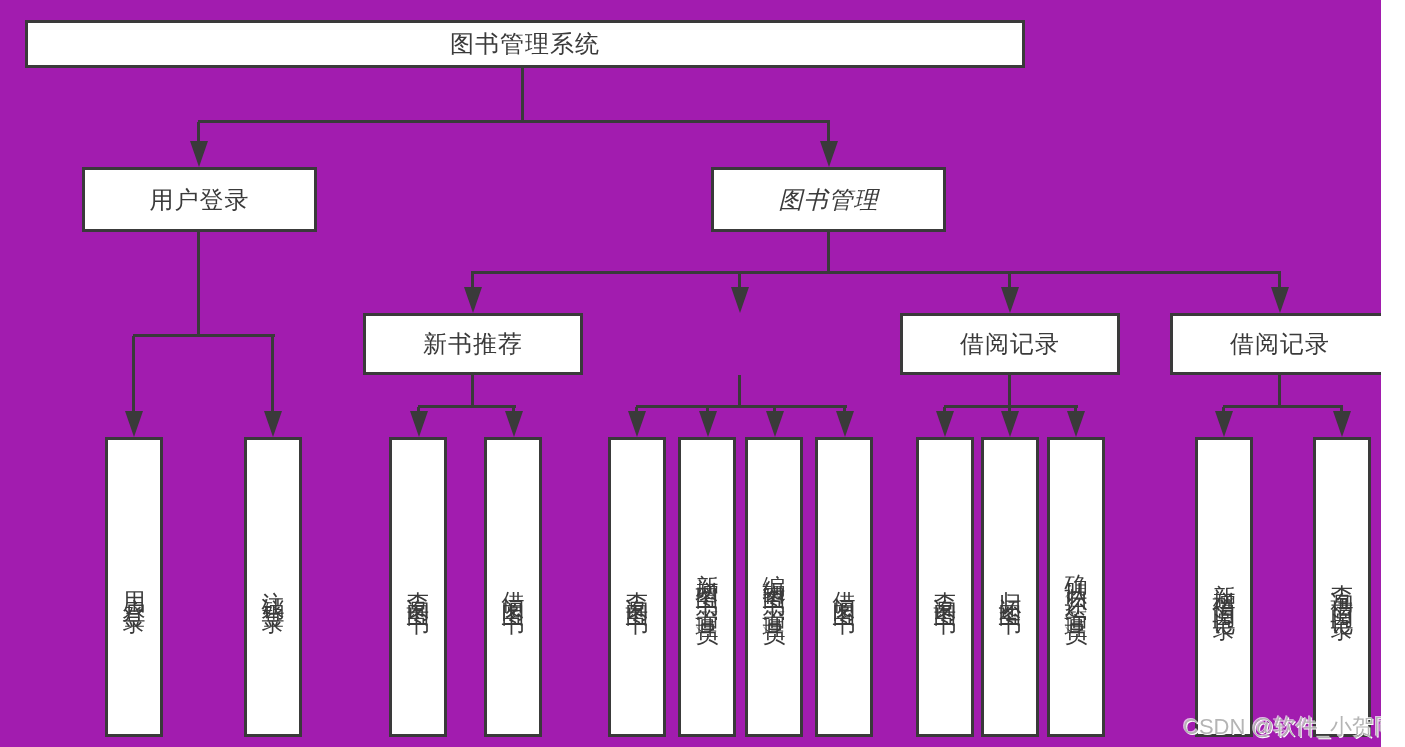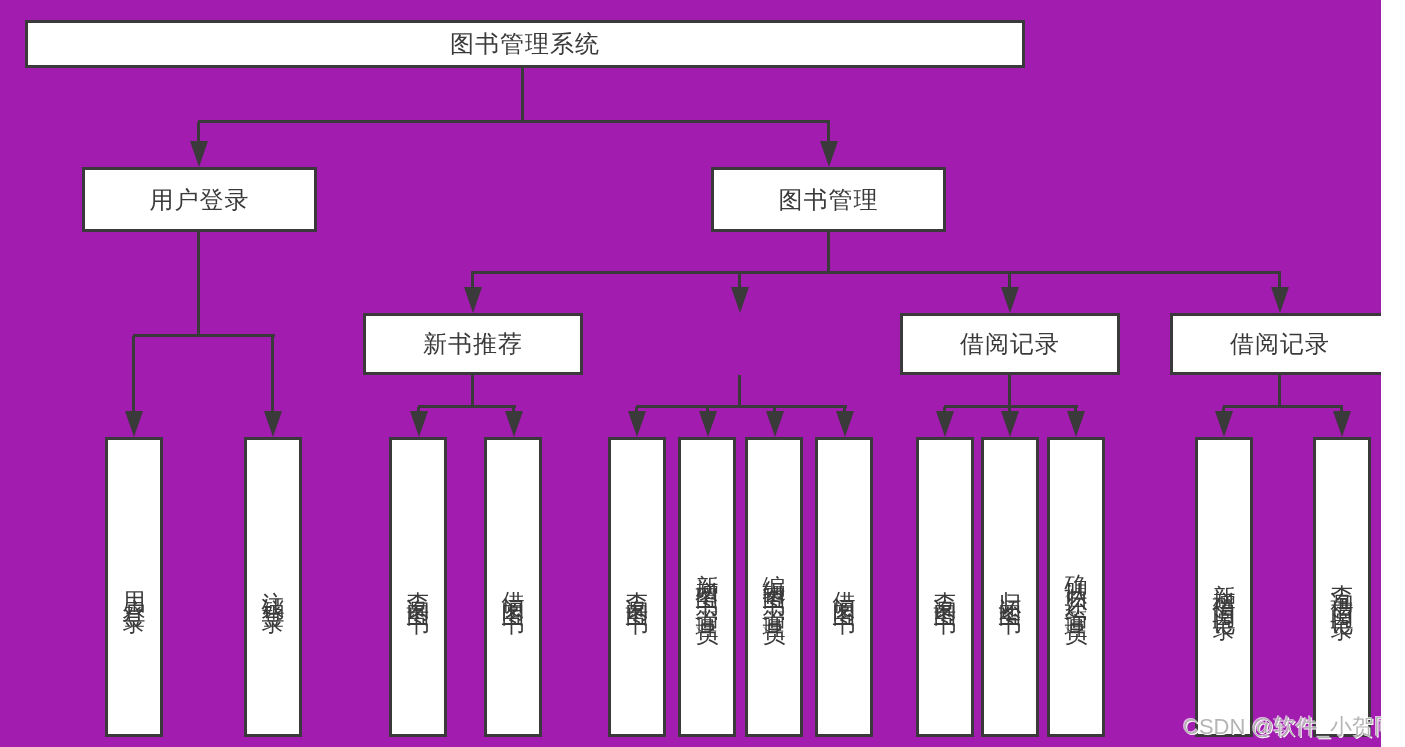--- a/index.html
+++ b/index.html
@@ -124,21 +124,21 @@
   <div class="vline" style="left:1340px;top:407px;height:8px;"></div>
   <div class="arrow" style="left:1333px;top:411px;"></div>
 
   <div class="hbox" style="left:25px;top:20px;width:1000px;height:48px;">
     <span>图书管理系统</span>
   </div>
 
   <div class="hbox" style="left:82px;top:167px;width:235px;height:65px;">
     <span>用户登录</span>
   </div>
-  <div class="hbox" style="left:711px;top:167px;width:235px;height:65px;">
+  <div class="hbox" style="left:711px;top:167px;width:235px;height:65px;font-style:italic;">
     <span>图书管理</span>
   </div>
 
   <div class="hbox" style="left:363px;top:313px;width:220px;height:62px;text-align:center;">
     <span>新书推荐</span>
   </div>
   <div class="hbox" style="left:900px;top:313px;width:220px;height:62px;">
     <span>借阅记录</span>
   </div>
   <div class="hbox" style="left:1170px;top:313px;width:220px;height:62px;">

